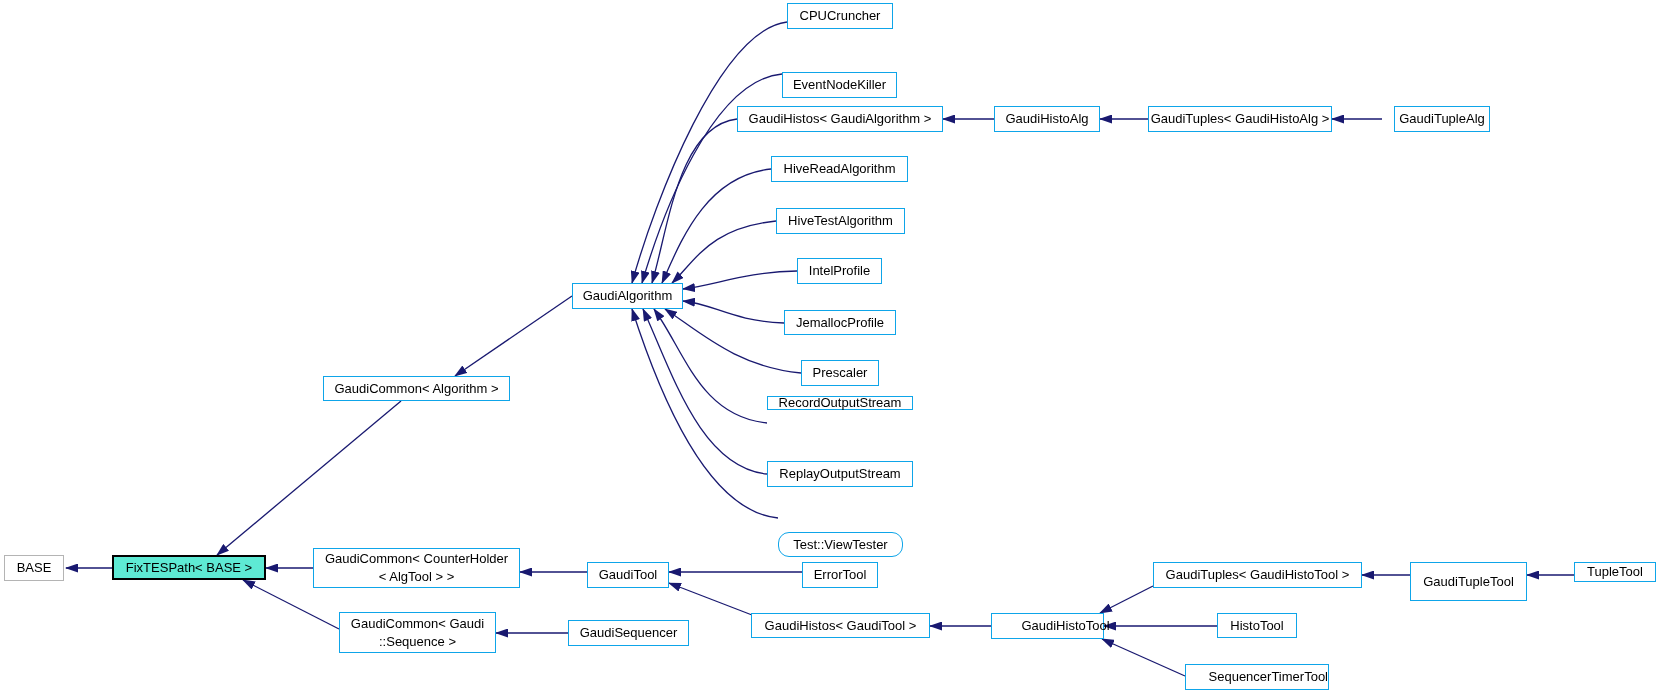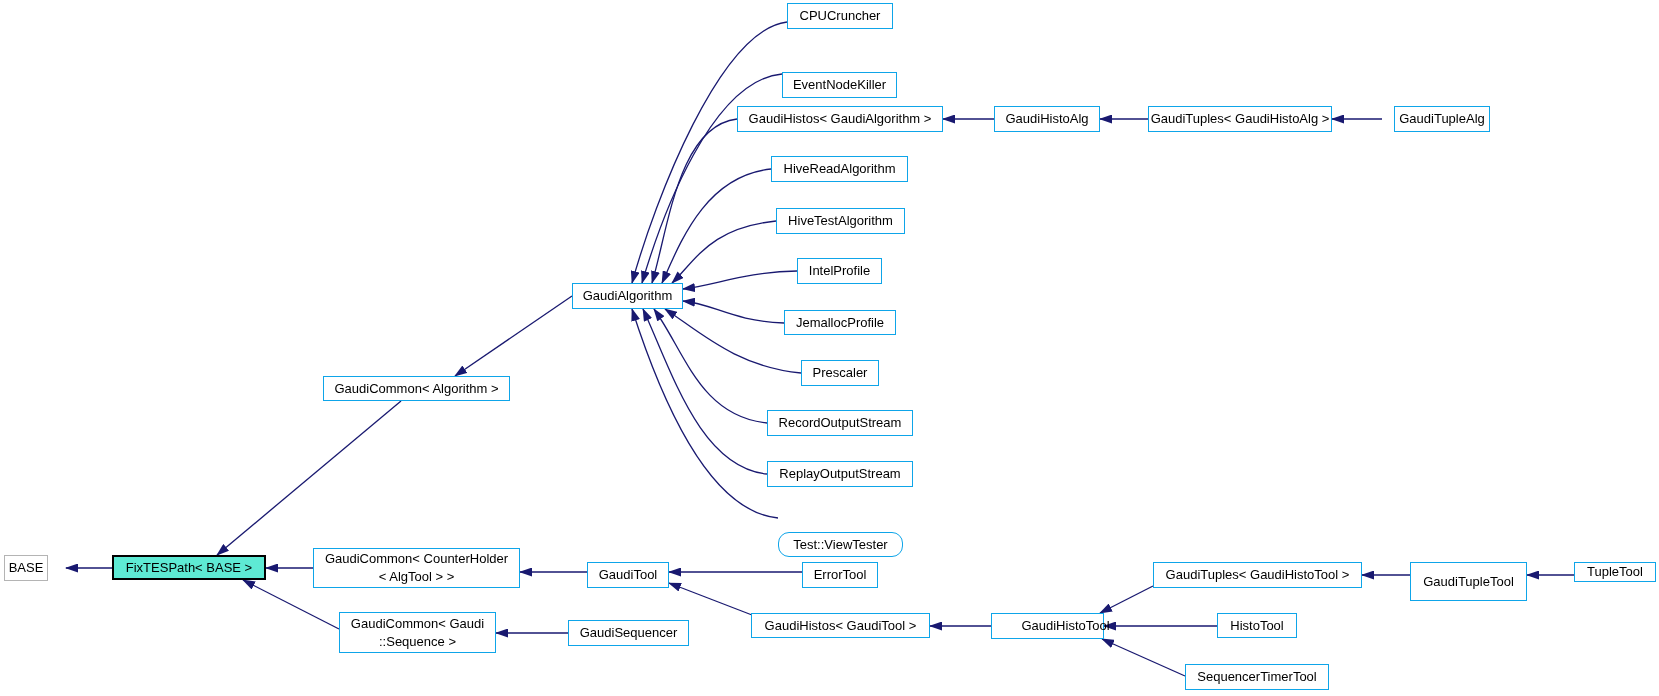--- a/index.html
+++ b/index.html
@@ -52,46 +52,46 @@
         <path d="M991,626 L930,626" class="edge" stroke="#191970" marker-end="url(#arrowhead)" data-interactable="false"></path>
         <path d="M1153,586 L1100,613" class="edge" stroke="#191970" marker-end="url(#arrowhead)" data-interactable="false"></path>
         <path d="M1217,626 L1104,626" class="edge" stroke="#191970" marker-end="url(#arrowhead)" data-interactable="false"></path>
         <path d="M1185,676 L1102,639" class="edge" stroke="#191970" marker-end="url(#arrowhead)" data-interactable="false"></path>
         <path d="M1410,575 L1362,575" class="edge" stroke="#191970" marker-end="url(#arrowhead)" data-interactable="false"></path>
         <path d="M1574,575 L1527,575" class="edge" stroke="#191970" marker-end="url(#arrowhead)" data-interactable="false"></path>
         <path d="M568,633 L496,633" class="edge" stroke="#191970" marker-end="url(#arrowhead)" data-interactable="false"></path>
       </g>
   </svg>
   <div id="node-layer" data-interactable="false">
-      <div class="node external" data-interactable="false" style="left: 4px; top: 555px; width: 44px; height: 26px;"><span data-interactable="false">BASE</span></div>
+      <div class="node external" data-interactable="false" style="left: 4px; top: 555px; width: 60px; height: 26px;"><span data-interactable="false">BASE</span></div>
       <div class="node current" data-interactable="false" style="left: 112px; top: 555px; width: 154px; height: 25px;"><span data-interactable="false">FixTESPath&lt; BASE &gt;</span></div>
       <div class="node" data-interactable="true" style="left: 323px; top: 376px; width: 187px; height: 25px;"><span data-interactable="false">GaudiCommon&lt; Algorithm &gt;</span></div>
       <div class="node" data-interactable="true" style="left: 313px; top: 548px; width: 207px; height: 40px;"><span data-interactable="false">GaudiCommon&lt; CounterHolder
 &lt; AlgTool &gt; &gt;</span></div>
       <div class="node" data-interactable="true" style="left: 339px; top: 612px; width: 157px; height: 41px;"><span data-interactable="false">GaudiCommon&lt; Gaudi
 ::Sequence &gt;</span></div>
       <div class="node" data-interactable="true" style="left: 572px; top: 283px; width: 111px; height: 26px;"><span data-interactable="false">GaudiAlgorithm</span></div>
       <div class="node" data-interactable="true" style="left: 787px; top: 3px; width: 106px; height: 26px;"><span data-interactable="false">CPUCruncher</span></div>
       <div class="node" data-interactable="true" style="left: 782px; top: 56px; width: 115px; height: 26px; margin-top: 16px;"><span data-interactable="false">EventNodeKiller</span></div>
       <div class="node" data-interactable="true" style="left: 737px; top: 106px; width: 206px; height: 26px;"><span data-interactable="false">GaudiHistos&lt; GaudiAlgorithm &gt;</span></div>
       <div class="node" data-interactable="true" style="left: 771px; top: 156px; width: 137px; height: 26px;"><span data-interactable="false">HiveReadAlgorithm</span></div>
       <div class="node" data-interactable="true" style="left: 776px; top: 208px; width: 129px; height: 26px;"><span data-interactable="false">HiveTestAlgorithm</span></div>
       <div class="node" data-interactable="true" style="left: 797px; top: 258px; width: 85px; height: 26px;"><span data-interactable="false">IntelProfile</span></div>
       <div class="node" data-interactable="true" style="left: 784px; top: 310px; width: 112px; height: 25px;"><span data-interactable="false">JemallocProfile</span></div>
       <div class="node" data-interactable="true" style="left: 801px; top: 360px; width: 78px; height: 26px;"><span data-interactable="false">Prescaler</span></div>
-      <div class="node" data-interactable="true" style="left: 767px; top: 410px; width: 146px; height: 26px;"><span data-interactable="false">RecordOutputStream</span></div>
+      <div class="node" data-interactable="true" style="left: 767px; top: 396px; width: 146px; height: 14px;"><span data-interactable="false">RecordOutputStream</span></div>
       <div class="node" data-interactable="true" style="left: 767px; top: 461px; width: 146px; height: 26px;"><span data-interactable="false">ReplayOutputStream</span></div>
       <div class="node" data-interactable="true" style="left: 778px; top: 532px; width: 125px; height: 25px; border-radius: 11px;"><span data-interactable="false">Test::ViewTester</span></div>
       <div class="node" data-interactable="true" style="left: 994px; top: 106px; width: 106px; height: 26px;"><span data-interactable="false">GaudiHistoAlg</span></div>
       <div class="node" data-interactable="true" style="left: 1148px; top: 106px; width: 184px; height: 26px;"><span data-interactable="false">GaudiTuples&lt; GaudiHistoAlg &gt;</span></div>
       <div class="node" data-interactable="true" style="left: 1382px; top: 106px; width: 96px; height: 26px; margin-left: 12px;"><span data-interactable="false">GaudiTupleAlg</span></div>
       <div class="node" data-interactable="true" style="left: 587px; top: 562px; width: 82px; height: 26px;"><span data-interactable="false">GaudiTool</span></div>
       <div class="node" data-interactable="true" style="left: 802px; top: 562px; width: 76px; height: 26px;"><span data-interactable="false">ErrorTool</span></div>
       <div class="node" data-interactable="true" style="left: 751px; top: 613px; width: 179px; height: 25px;"><span data-interactable="false">GaudiHistos&lt; GaudiTool &gt;</span></div>
       <div class="node" data-interactable="true" style="left: 568px; top: 620px; width: 121px; height: 26px;"><span data-interactable="false">GaudiSequencer</span></div>
       <div class="node" data-interactable="true" style="left: 991px; top: 613px; width: 113px; height: 26px; padding-left: 36px;"><span data-interactable="false">GaudiHistoTool</span></div>
       <div class="node" data-interactable="true" style="left: 1217px; top: 613px; width: 80px; height: 25px;"><span data-interactable="false">HistoTool</span></div>
-      <div class="node" data-interactable="true" style="left: 1185px; top: 664px; width: 144px; height: 26px;"><span data-interactable="false">SequencerTimerTool</span></div>
+      <div class="node" data-interactable="true" style="left: 1185px; top: 664px; width: 144px; height: 26px; justify-content: flex-end;"><span data-interactable="false">SequencerTimerTool</span></div>
       <div class="node" data-interactable="true" style="left: 1153px; top: 562px; width: 209px; height: 26px;"><span data-interactable="false">GaudiTuples&lt; GaudiHistoTool &gt;</span></div>
       <div class="node" data-interactable="true" style="left: 1410px; top: 562px; width: 117px; height: 39px;"><span data-interactable="false">GaudiTupleTool</span></div>
       <div class="node" data-interactable="true" style="left: 1574px; top: 562px; width: 82px; height: 20px;"><span data-interactable="false">TupleTool</span></div>
     </div>
 </div>
 
 </body></html>

